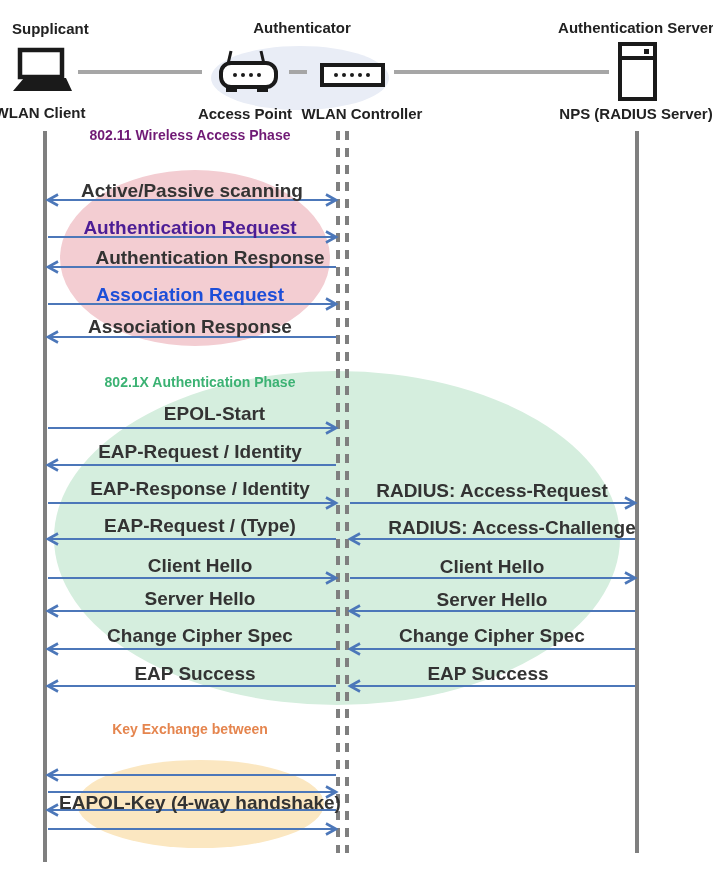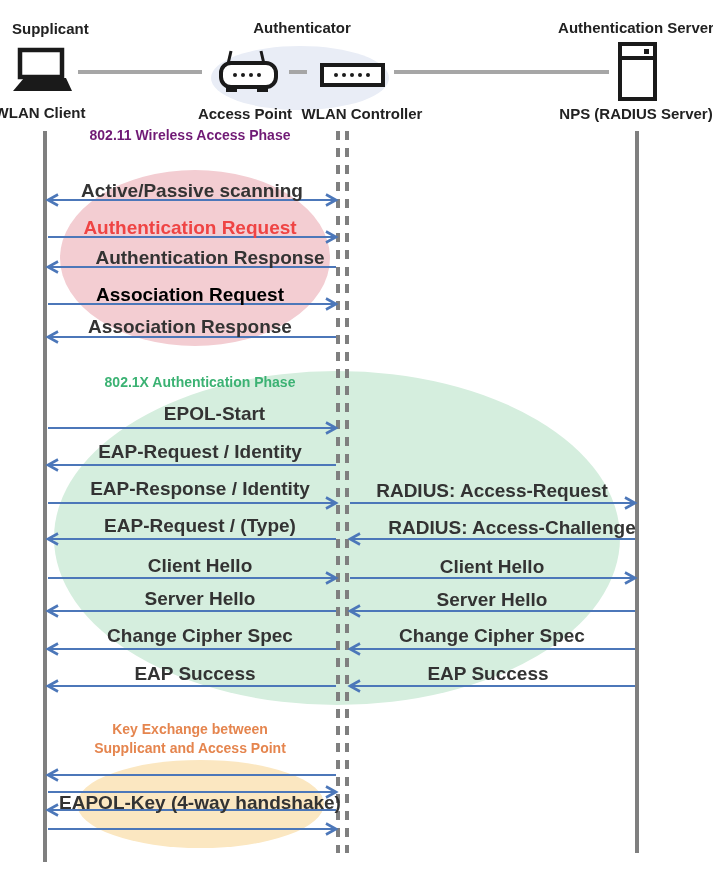--- a/index.html
+++ b/index.html
@@ -177,39 +177,38 @@
   <div class="label role" style="left:302px;top:20px">Authenticator</div>
   <div class="label role" style="left:636px;top:20px">Authentication Server</div>
 
   <div class="label device" style="left:40px;top:105px">WLAN Client</div>
   <div class="label device" style="left:245px;top:106px">Access Point</div>
   <div class="label device" style="left:362px;top:106px">WLAN Controller</div>
   <div class="label device" style="left:636px;top:106px">NPS (RADIUS Server)</div>
 
   <div class="label phase-title" style="left: 190px; top: 128px; color: #701a75;">802.11 Wireless Access Phase</div>
   <div class="label" style="left: 192px; top: 183px; color: rgb(51, 51, 51);">Active/Passive scanning</div>
-  <div class="label" style="left: 190px; top: 220px; color: #ef4444;">Authentication Request</div>
+  <div class="label" style="left: 190px; top: 220px; color: #4c1d95;">Authentication Request</div>
   <div class="label" style="left: 190px; top: 250px; color: rgb(51, 51, 51); margin-left: 20px;">Authentication Response</div>
-  <div class="label" style="left: 190px; top: 287px; color: #000000;">Association Request</div>
+  <div class="label" style="left: 190px; top: 287px; color: #1d4ed8;">Association Request</div>
   <div class="label" style="left: 190px; top: 319px; color: rgb(51, 51, 51);">Association Response</div>
 
   <div class="label phase-title" style="left: 200px; top: 375px; color: rgb(59, 178, 115);">802.1X Authentication Phase</div>
   <div class="label" style="left: 200px; top: 406px; color: rgb(51, 51, 51); padding-left: 29px;">EPOL-Start</div>
   <div class="label" style="left: 200px; top: 444px; color: rgb(51, 51, 51);">EAP-Request / Identity</div>
   <div class="label" style="left: 200px; top: 481px; color: rgb(51, 51, 51);">EAP-Response / Identity</div>
   <div class="label" style="left: 200px; top: 518px; color: rgb(51, 51, 51);">EAP-Request / (Type)</div>
   <div class="label" style="left: 200px; top: 558px; color: rgb(51, 51, 51);">Client Hello</div>
   <div class="label" style="left: 200px; top: 591px; color: rgb(51, 51, 51);">Server Hello</div>
   <div class="label" style="left: 200px; top: 628px; color: rgb(51, 51, 51);">Change Cipher Spec</div>
   <div class="label" style="left: 195px; top: 666px; color: rgb(51, 51, 51);">EAP Success</div>
 
   <div class="label" style="left: 492px; top: 483px; color: rgb(51, 51, 51);">RADIUS: Access-Request</div>
   <div class="label" style="left: 492px; top: 520px; color: rgb(51, 51, 51); padding-left: 40px;">RADIUS: Access-Challenge</div>
   <div class="label" style="left: 492px; top: 559px; color: rgb(51, 51, 51);">Client Hello</div>
   <div class="label" style="left: 492px; top: 592px; color: rgb(51, 51, 51);">Server Hello</div>
   <div class="label" style="left: 492px; top: 628px; color: rgb(51, 51, 51);">Change Cipher Spec</div>
   <div class="label" style="left: 488px; top: 666px; color: rgb(51, 51, 51);">EAP Success</div>
 
   <div class="label phase-title" style="left: 190px; top: 722px; color: rgb(229, 133, 78);">Key Exchange between</div>
-  <div class="label phase-title" style="left: 190px; top: 741px; color: rgb(229, 133, 78);">Supplicant and Access Point</div>
   <div class="label" style="left: 200px; top: 795px; color: rgb(51, 51, 51);">EAPOL-Key (4-way handshake)</div>
 
 </div>
 
 </body></html>

